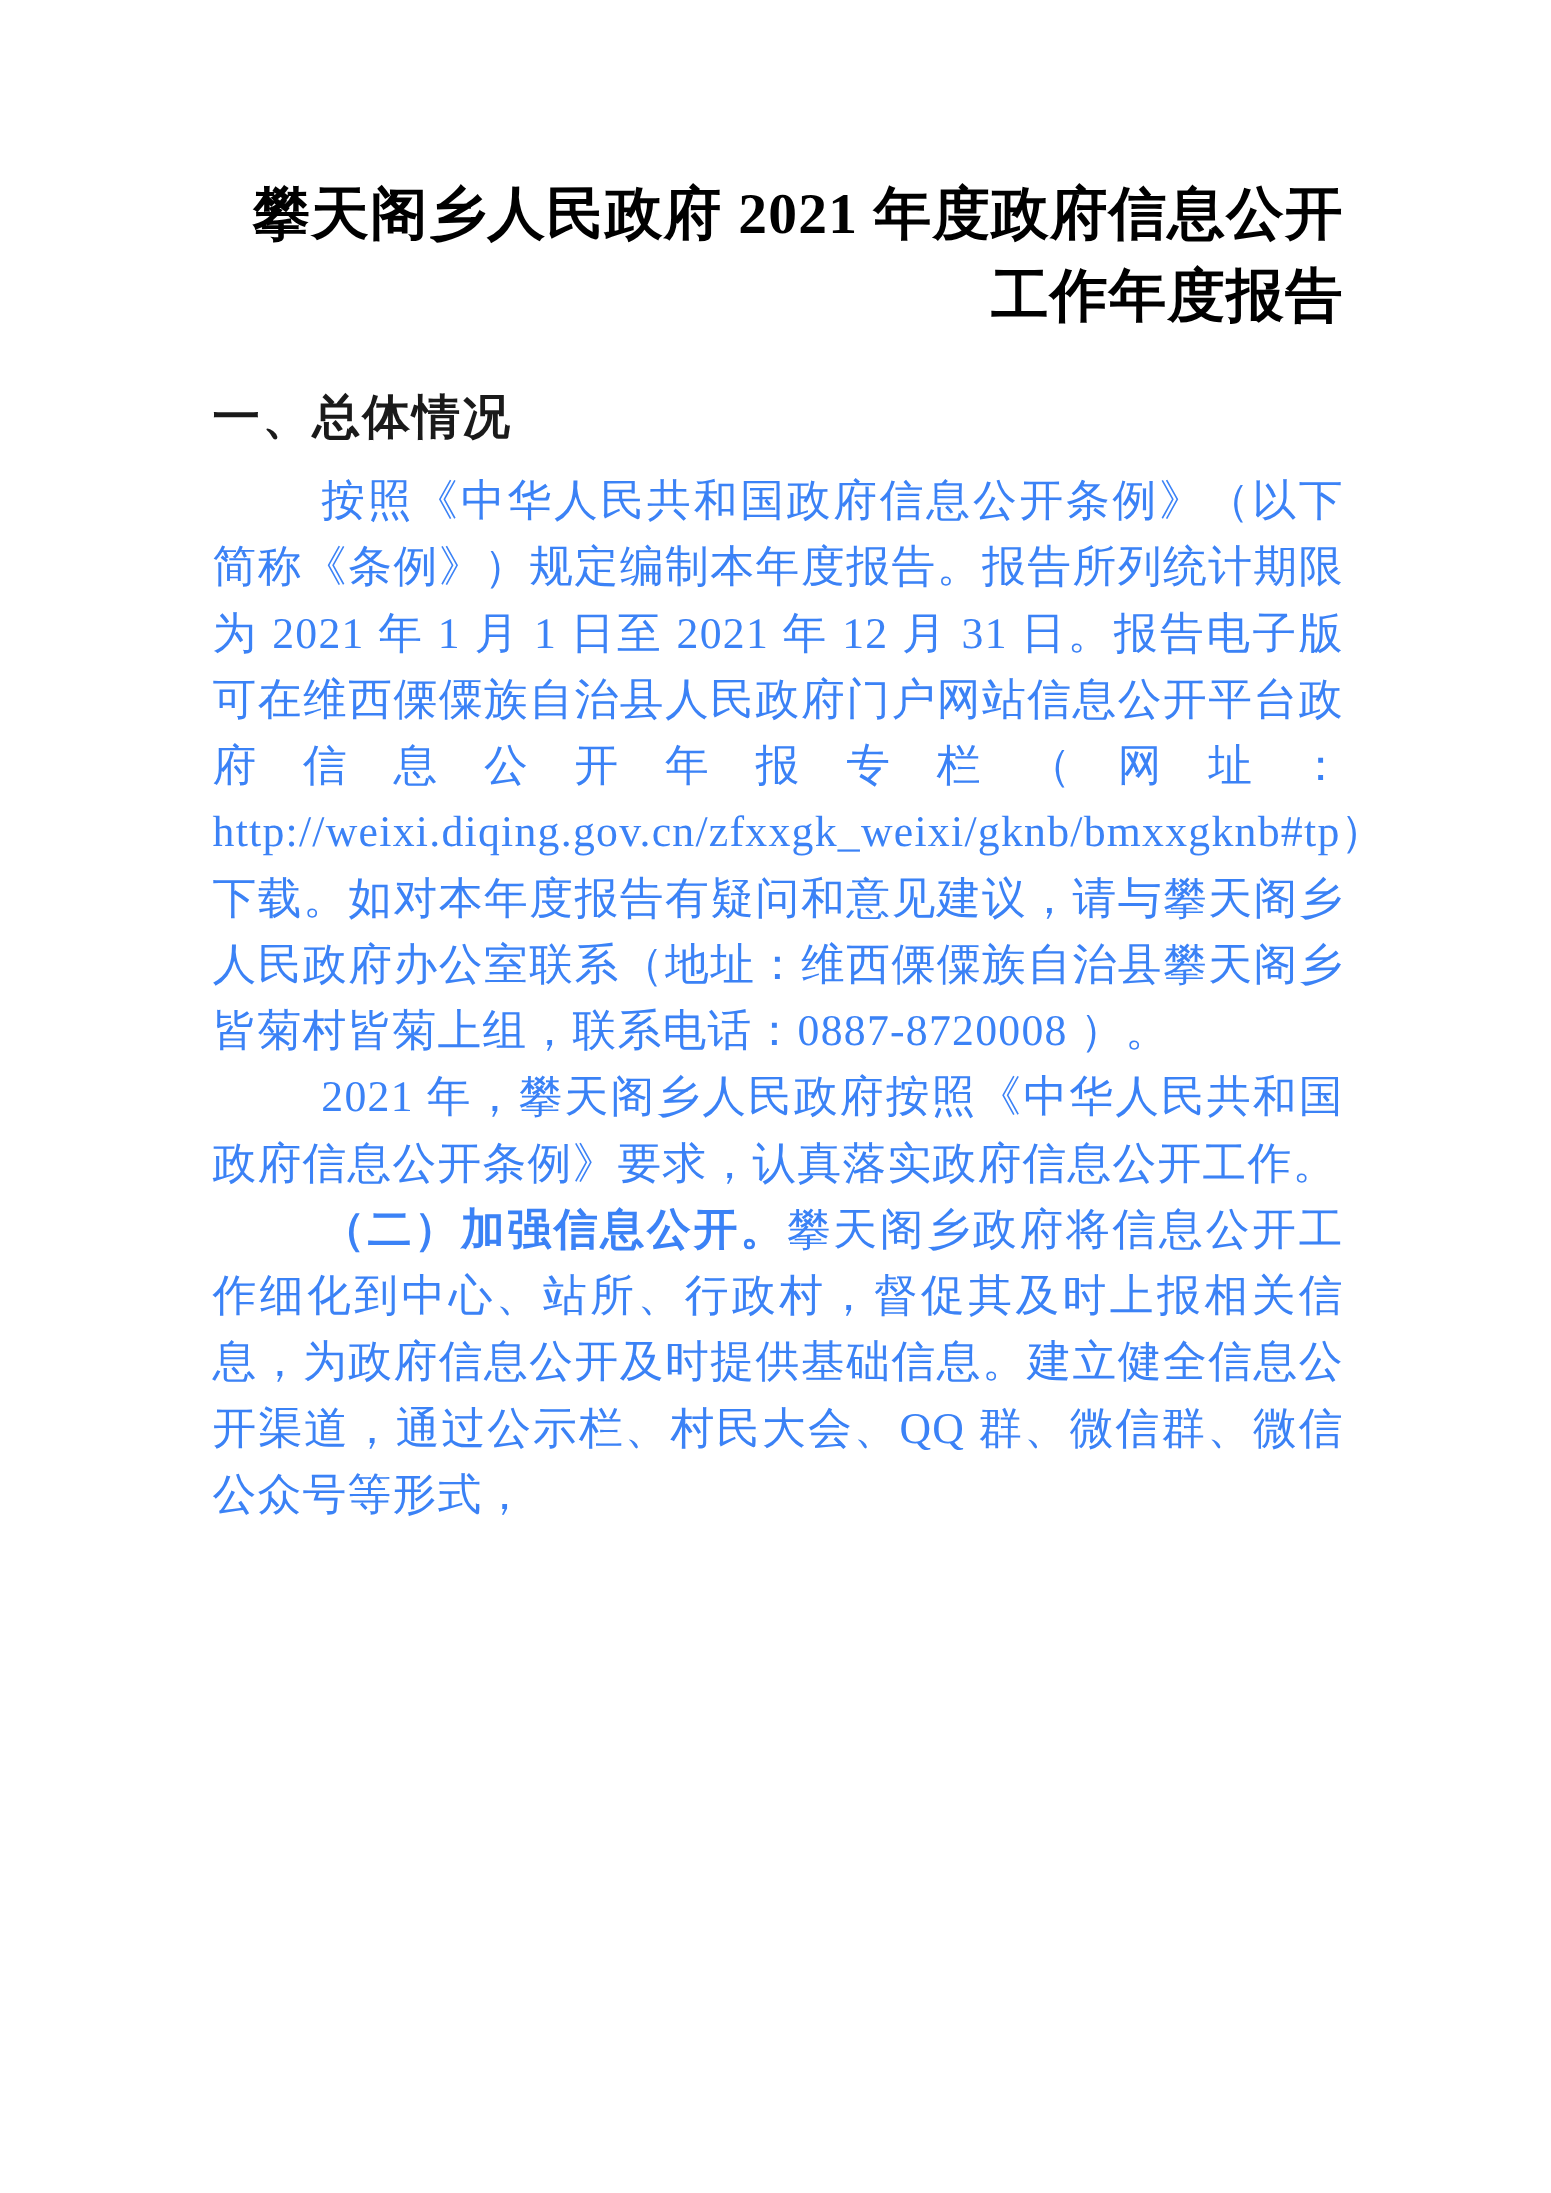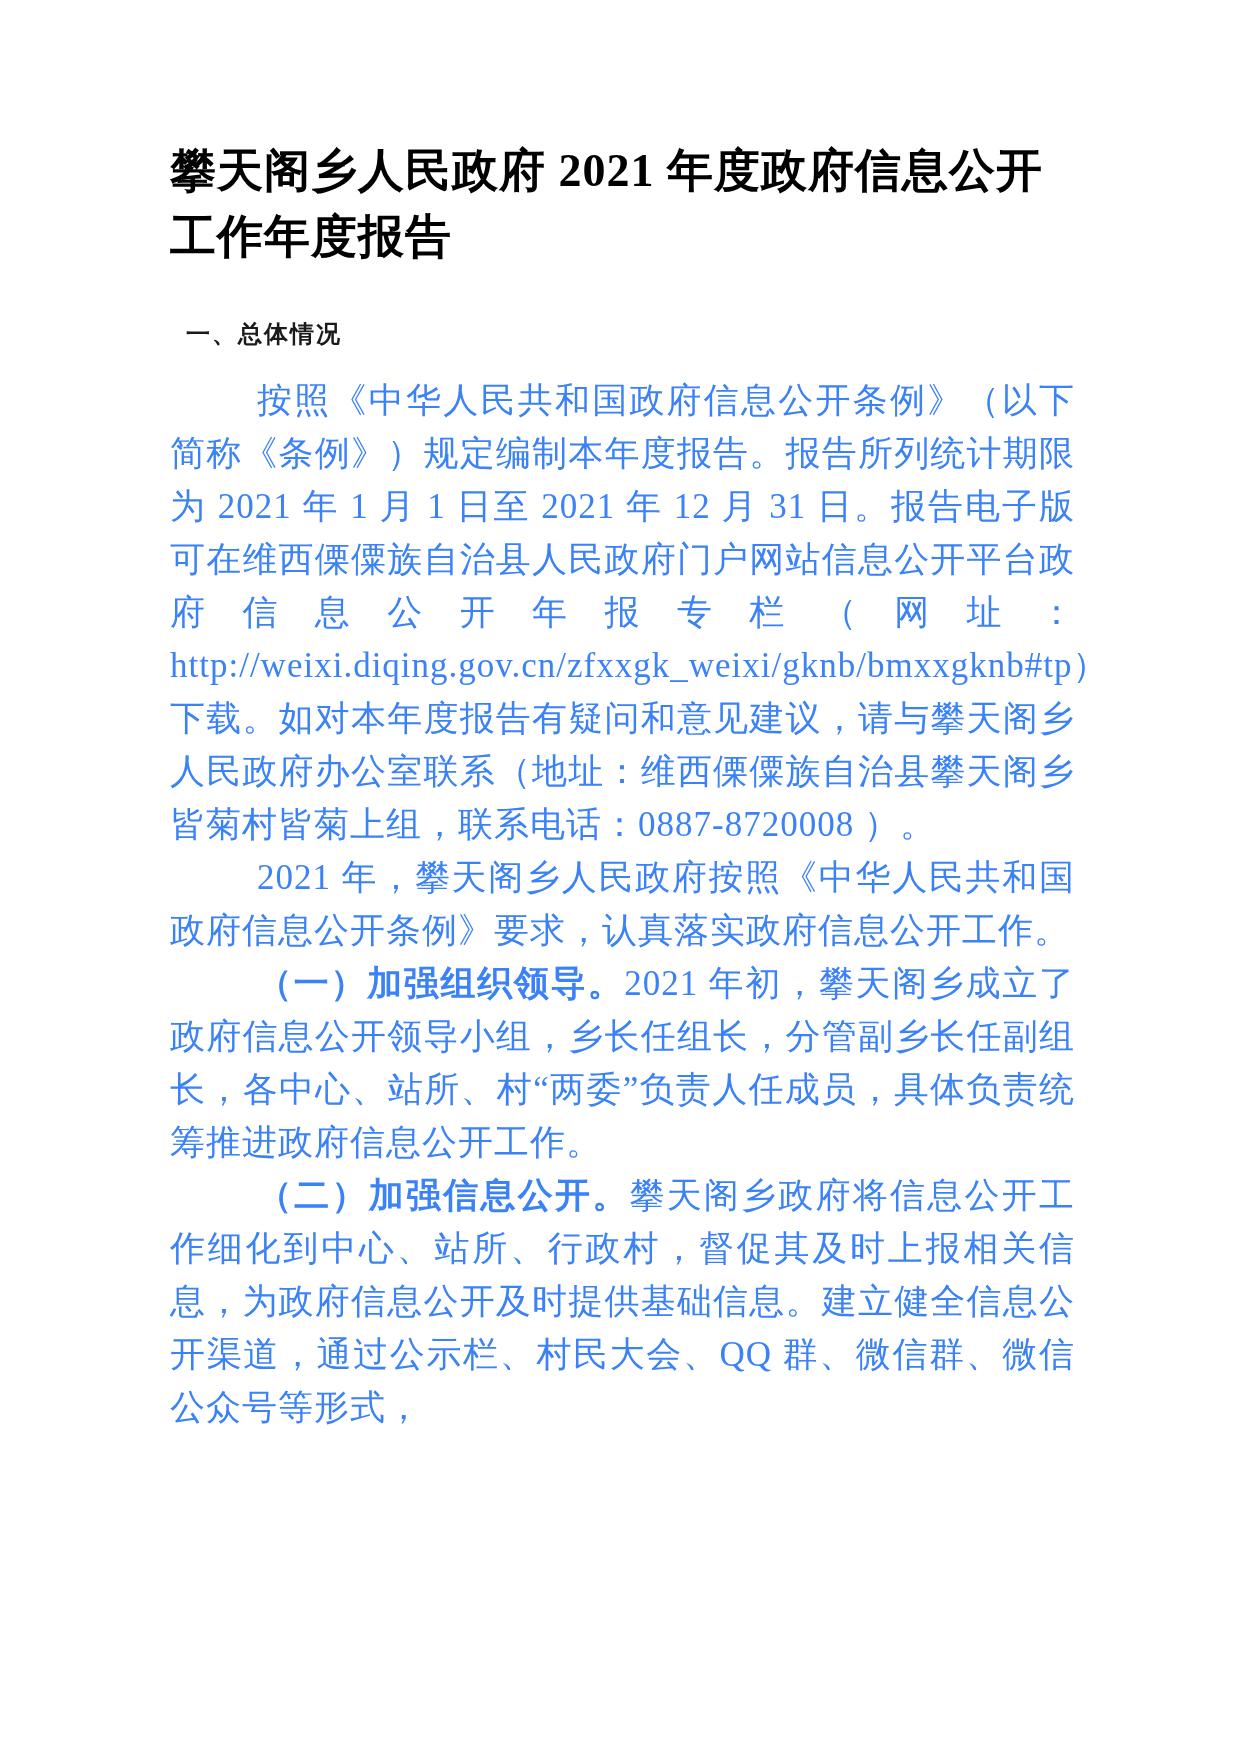--- a/index.html
+++ b/index.html
@@ -18,32 +18,32 @@
     width: 1241px;
     height: 1754px;
     padding: 138px 166px 40px 170px;
     background: #ffffff;
   }
   .doc-title {
     font-family: "Liberation Serif", "DejaVu Serif", serif;
     font-weight: bold;
     font-size: 46px;
     line-height: 66px;
-    text-align: left;
+    text-align: right;
     margin: 0 auto 40px auto;
     max-width: 912px;
     letter-spacing: 1px;
     color: #000000;
   }
   .section-heading {
     font-family: "Liberation Sans", "DejaVu Sans", sans-serif;
     font-weight: bold;
-    font-size: 24px;
+    font-size: 38px;
     line-height: 48px;
-    margin: 0 0 16px 16px;
+    margin: 0 0 16px 0;
     color: #1a1a1a;
     letter-spacing: 2px;
   }
   .para {
     font-family: "Liberation Serif", "DejaVu Serif", serif;
     font-weight: normal;
     font-size: 35px;
     line-height: 53px;
     text-align: justify;
     text-indent: 87px;
@@ -62,17 +62,16 @@
 
   <h1 class="doc-title">攀天阁乡人民政府 2021 年度政府信息公开工作年度报告</h1>
 
   <h2 class="section-heading">一、总体情况</h2>
 
   <p class="para"><span>按照《中华人民共和国政府信息公开条例》（以下简称《条例》）规定编制本年度报告。报告所列统计期限为 2021 年 1 月 1 日至 2021 年 12 月 31 日。报告电子版可在维西傈僳族自治县人民政府门户网站信息公开平台政府信息公开年报专栏（网址：http://weixi.diqing.gov.cn/zfxxgk_weixi/gknb/bmxxgknb#tp）下载。如对本年度报告有疑问和意见建议，请与攀天阁乡人民政府办公室联系（地址：维西傈僳族自治县攀天阁乡皆菊村皆菊上组，联系电话：0887-8720008 ）。</span></p>
 
 
   <p class="para"><span>2021 年，攀天阁乡人民政府按照《中华人民共和国政府信息公开条例》要求，认真落实政府信息公开工作。</span></p>
 
-  <p class="para"><b class="lead">（一）加强组织领导。</b><span>2021 年初，攀天阁乡成立了政府信息公开领导小组，乡长任组长，分管副乡长任副组长，各中心、站所、村“两委”负责人任成员，具体负责统筹推进政府信息公开工作。</span></p>
 
   <p class="para"><b class="lead">（二）加强信息公开。</b><span>攀天阁乡政府将信息公开工作细化到中心、站所、行政村，督促其及时上报相关信息，为政府信息公开及时提供基础信息。建立健全信息公开渠道，通过公示栏、村民大会、QQ 群、微信群、微信公众号等形式，</span></p>
 
 </div>
 
 </body></html>

